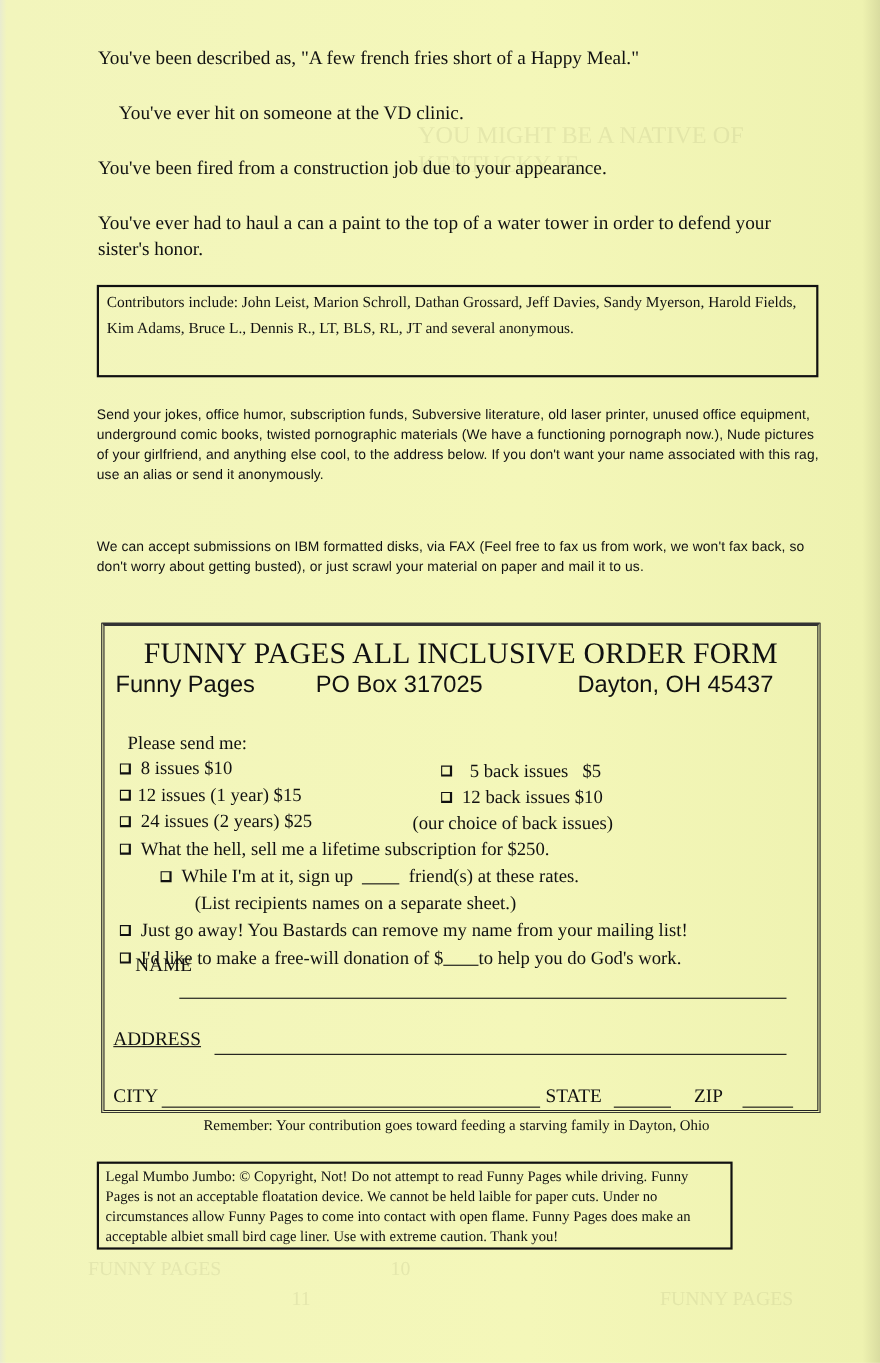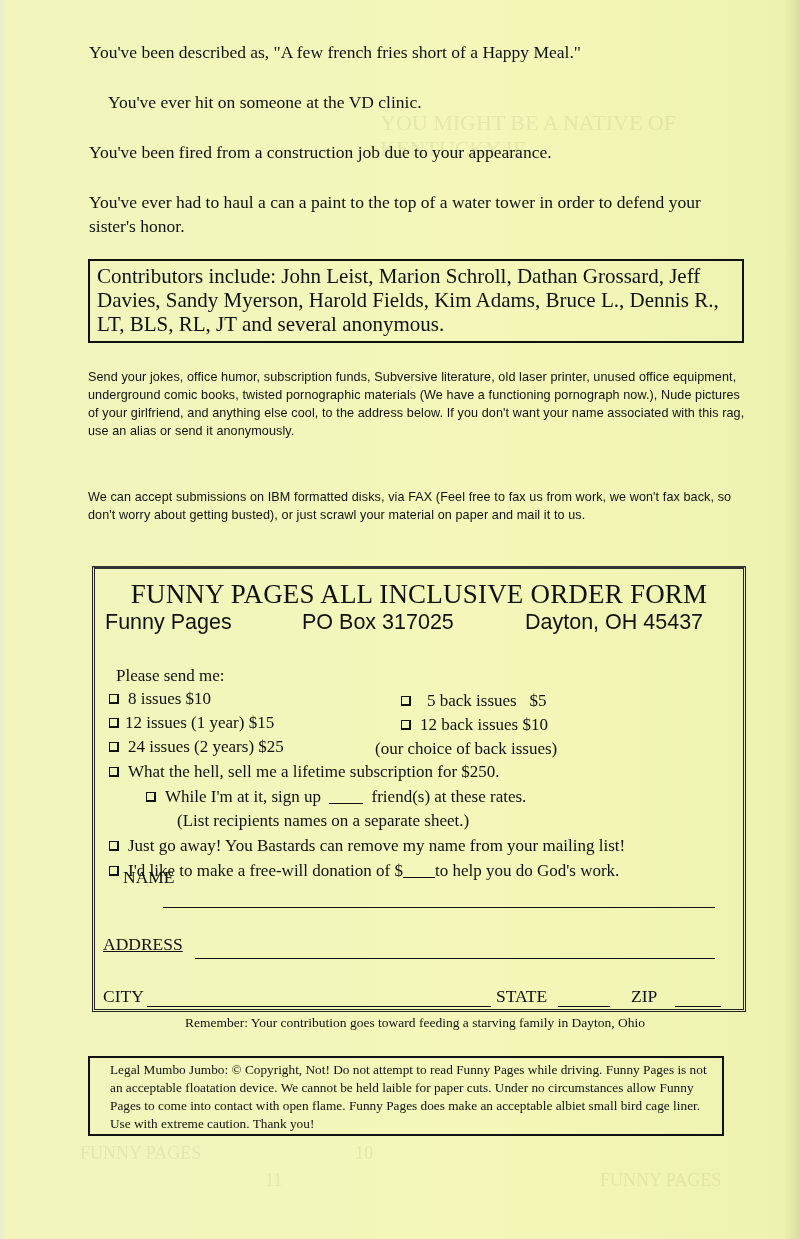--- a/index.html
+++ b/index.html
@@ -12,21 +12,21 @@
     position: relative;
   }
   .page { position: absolute; left: 0; top: 0; width: 800px; height: 1239px; }
 
   .joke { position: absolute; left: 89px; font-size: 17.5px; line-height: 24px; width: 640px; }
 
   .contrib-box {
     position: absolute; left: 88px; top: 259px; width: 656px; height: 84px;
     border: 2px solid #111; box-sizing: border-box;
     padding: 3px 8px 0 7px;
-    font-size: 21px; line-height: 24px;
+    font-size: 14px; line-height: 24px;
   }
 
   .sans-para {
     position: absolute; left: 88px; width: 660px;
     font-family: "Liberation Sans", sans-serif; font-size: 12.6px; line-height: 18px;
     letter-spacing: 0.1px;
   }
 
   .order-box {
     position: absolute; left: 92px; top: 566px; width: 654px; height: 446px;
@@ -49,23 +49,23 @@
   .blank { display: inline-block; border-bottom: 1.3px solid #111; height: 14px; vertical-align: -2px; }
   .field-label { position: absolute; font-size: 17.5px; }
   .field-line { position: absolute; border-bottom: 1.3px solid #111; height: 0; }
 
   .remember {
     position: absolute; left: 0; top: 1015px; width: 800px; text-align: center;
     font-size: 13.5px; padding-left: 30px; box-sizing: border-box;
   }
 
   .legal-box {
-    position: absolute; left: 88px; top: 1056px; width: 636px; height: 80px;
+    position: absolute; left: 88px; top: 1056px; width: 578px; height: 80px;
     border: 2px solid #111; box-sizing: border-box;
-    padding: 3px 6px 0 20px; font-size: 13.3px; line-height: 18px;
+    padding: 3px 6px 0 6px; font-size: 13.3px; line-height: 18px;
   }
 
   .ghost { position: absolute; color: rgba(120,120,80,0.12); font-size: 18px; }
 </style>
 </head>
 <body>
 
 <div class="page">
 
   <div class="ghost" style="left:380px; top:110px; font-size:22px;">YOU MIGHT BE A NATIVE OF KENTUCKY IF...</div>
@@ -80,21 +80,21 @@
   <div class="joke" style="top:190px; width:630px;">You've ever had to haul a can a paint to the top of a water tower in order to defend your sister's honor.</div>
 
   <div class="contrib-box">Contributors include:  John Leist, Marion Schroll, Dathan Grossard, Jeff Davies, Sandy Myerson, Harold Fields, Kim Adams, Bruce L.,  Dennis R., LT, BLS, RL, JT and several anonymous.</div>
 
   <div class="sans-para" style="top:368px;">Send your jokes, office humor, subscription funds, Subversive literature, old laser printer, unused office equipment, underground comic books, twisted pornographic materials (We have a functioning pornograph now.), Nude pictures of your girlfriend, and anything else cool, to the address below.  If you don't want your name associated with this rag, use an alias or send it anonymously.</div>
   <div class="sans-para" style="top:488px;">We can accept submissions on IBM formatted disks, via FAX (Feel free to fax us from work, we won't fax back, so don't worry about getting busted), or just scrawl your material on paper and mail it to us.</div>
 
   <div class="order-box">
     <div class="order-title">FUNNY PAGES ALL INCLUSIVE ORDER FORM</div>
     <div class="order-addr" style="left:10px;">Funny Pages</div>
-    <div class="order-addr" style="left:207px;text-align:center;">PO Box 317025</div>
+    <div class="order-addr" style="left:192px;text-align:center;">PO Box 317025</div>
     <div class="order-addr" style="left:430px;">Dayton, OH 45437</div>
 
     <div class="order-line" style="left:21px; top:96px;">Please send me:</div>
 
     <div class="order-line" style="left:14px; top:119px;">
       <span class="cb"></span><span>8 issues $10</span>
     </div>
     <div class="order-line" style="left:306px; top:121px;">
       <span class="cb" style="margin-right:16px;"></span><span style="white-space:pre;">5 back issues   $5</span>
     </div>

